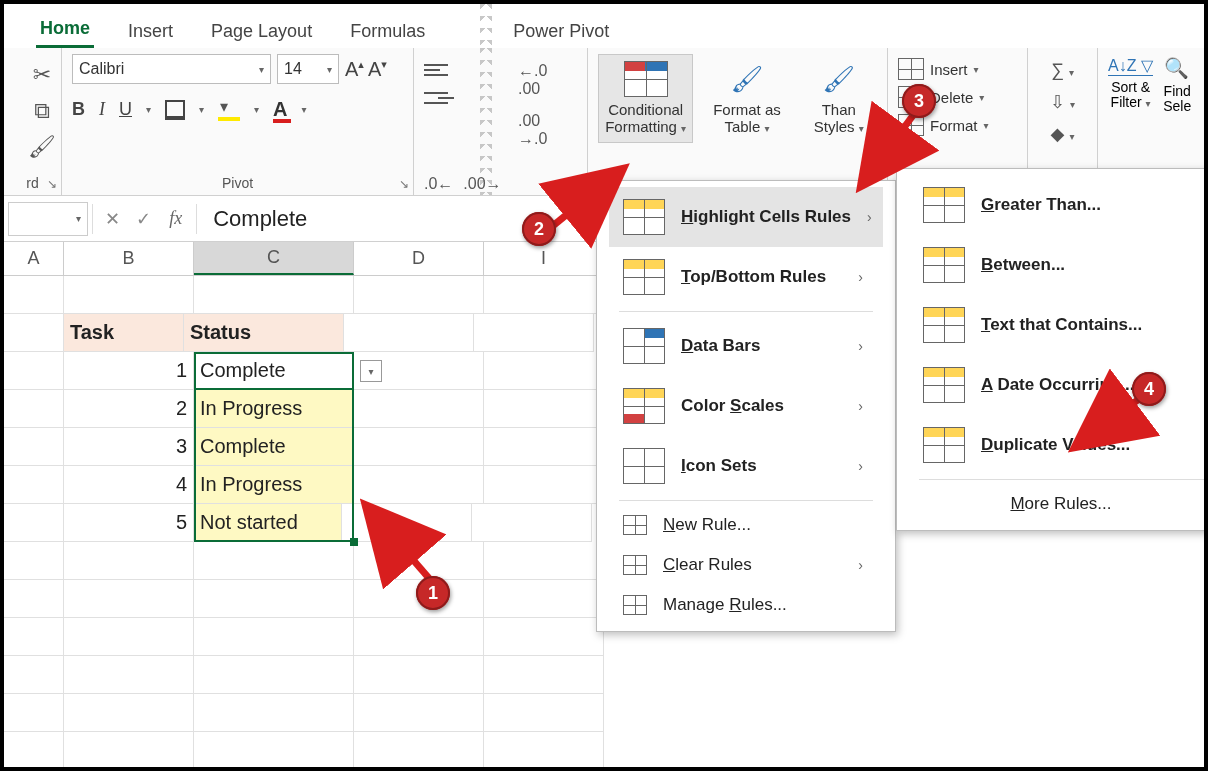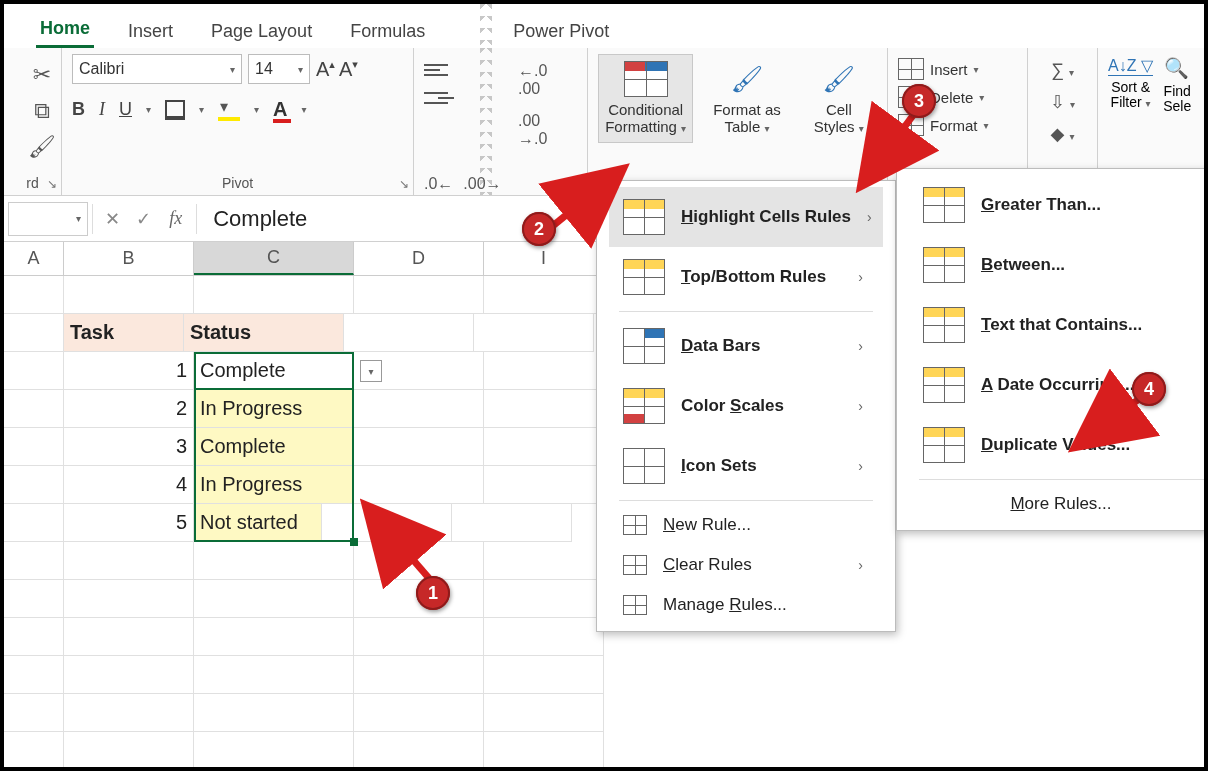--- a/index.html
+++ b/index.html
@@ -57,21 +57,21 @@
   
   .clip-col { width: 56px; display:flex; flex-direction:column; gap:10px; align-items:center; padding-top:8px;}
   .clip-col .ic { font-size: 22px; color:#555; }
   
   .font-row1 { display:flex; align-items:center; gap:6px; }
   .combo {
     display:flex; align-items:center; justify-content:space-between;
     border:1px solid #bcbcbc; background:#fff; height:30px; padding:0 6px;
     font-size:16px; color:#333;
   }
-  .combo.font { width:170px; }
+  .combo.font { width:199px; }
   .combo.size { width:62px; }
   .caret { font-size:10px; color:#666; }
   .aA { font-size:20px; color:#444; display:flex; gap:4px; }
   .aA sup{font-size:11px;}
   .font-row2 { display:flex; align-items:center; gap:14px; margin-top:14px; font-size:18px; color:#444;}
   .font-row2 .b{font-weight:700;}
   .font-row2 .i{font-style:italic; font-family:Georgia,serif;}
   .font-row2 .u{text-decoration:underline;}
   .border-ic{display:inline-block;width:20px;height:20px;border:2px solid #444; border-bottom-width:4px;}
   .bucket{position:relative;display:inline-block;width:22px;height:22px;}
@@ -245,21 +245,21 @@
           <div class="blue"></div>
         </div>
       <div class="lbl"><span>Conditional</span><br><span>Formatting</span> <span class="car">▾</span></div>
     </div>
     <div class="big-btn">
       <div class="brush">🖌</div>
       <div class="lbl"><span>Format as</span><br><span>Table</span> <span class="car">▾</span></div>
     </div>
     <div class="big-btn" style="width:80px">
       <div class="brush">🖌</div>
-      <div class="lbl"><span>Cell</span><br><span>Styles</span> <span class="car">▾</span></div>
+      <div class="lbl"><span>Than</span><br><span>Styles</span> <span class="car">▾</span></div>
     </div>
   </div>
 
   <div class="group" style="width:140px">
     <div class="cells-col" style="padding-top:4px">
       <div class="row">
           <span class="ic"></span>
           <span>Insert</span> 
           <span class="caret">▾</span>
         </div>
@@ -356,21 +356,21 @@
     <div class="gr">
       <div class="cell" style="width:60px"></div>
       <div class="cell num" style="width:130px">4</div>
       <div class="cell selcol" style="width:160px">In Progress</div>
       <div class="cell" style="width:130px"></div>
       <div class="cell" style="width:120px"></div>
     </div>
     <div class="gr">
       <div class="cell" style="width:60px"></div>
       <div class="cell num" style="width:130px">5</div>
-      <div class="cell selcol" style="width:128px">Not started</div>
+      <div class="cell selcol" style="width:148px">Not started</div>
       <div class="cell" style="width:130px"></div>
       <div class="cell" style="width:120px"></div>
     </div>
     <div class="gr">
       <div class="cell" style="width:60px"></div>
       <div class="cell" style="width:130px"></div>
       <div class="cell" style="width:160px"></div>
       <div class="cell" style="width:130px"></div>
       <div class="cell" style="width:120px"></div>
     </div>

